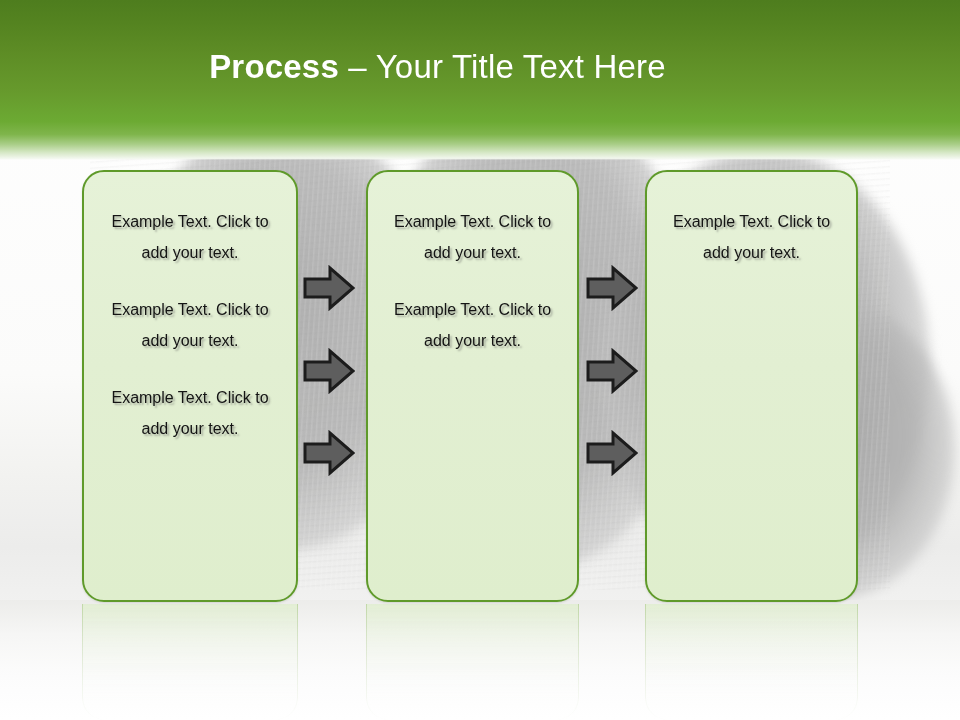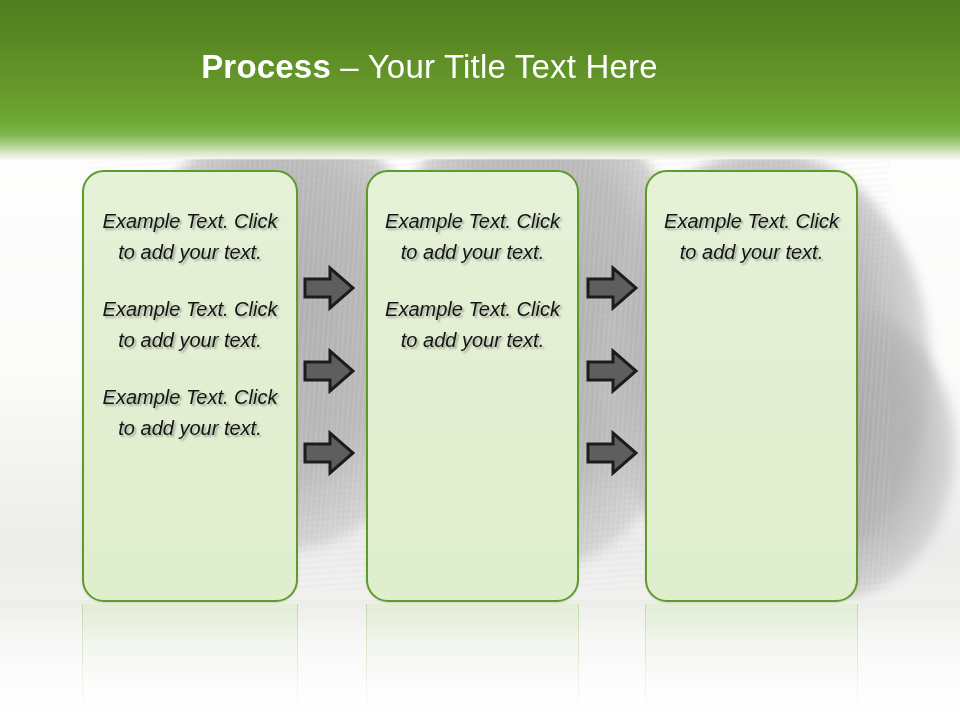--- a/index.html
+++ b/index.html
@@ -97,21 +97,21 @@
       #66992c 56%,
       #6caa33 76%,
       #7fb54c 84%,
       #a8cd86 90%,
       #d3e6c2 95%,
       #f2f7ee 99%,
       rgba(255,255,255,0) 100%);
   }
   .header-title {
     position: absolute;
-    left: 0; top: 47px;
+    left: 8px; top: 47px;
     width: 859px;
     text-align: center;
     color: #ffffff;
     font-size: 33px;
     line-height: 40px;
     letter-spacing: .2px;
     white-space: nowrap;
     font-family: "Liberation Sans", sans-serif;
   }
   .header-title .t-bold { font-weight: 700; }
@@ -129,23 +129,22 @@
     text-align: center;
     overflow: hidden;
   }
   .card-1 { left: 82px;  top: 170px; width: 216px; height: 432px; }
   .card-2 { left: 366px; top: 170px; width: 213px; height: 432px; }
   .card-3 { left: 645px; top: 170px; width: 213px; height: 432px; }
 
   .card-para {
     margin: 0 0 26px 0;
     font-family: "Liberation Sans", sans-serif;
-    font-style: italic;
     font-weight: 400;
-    font-size: 20px;
+    font-size: 16px;
     line-height: 31px;
     color: #141414;
     text-shadow: 2px 2px 2px rgba(90,90,90,0.45);
     word-spacing: 0px;
   }
   .card-para:last-child { margin-bottom: 0; }
 
   
   .reflection {
     position: absolute;

